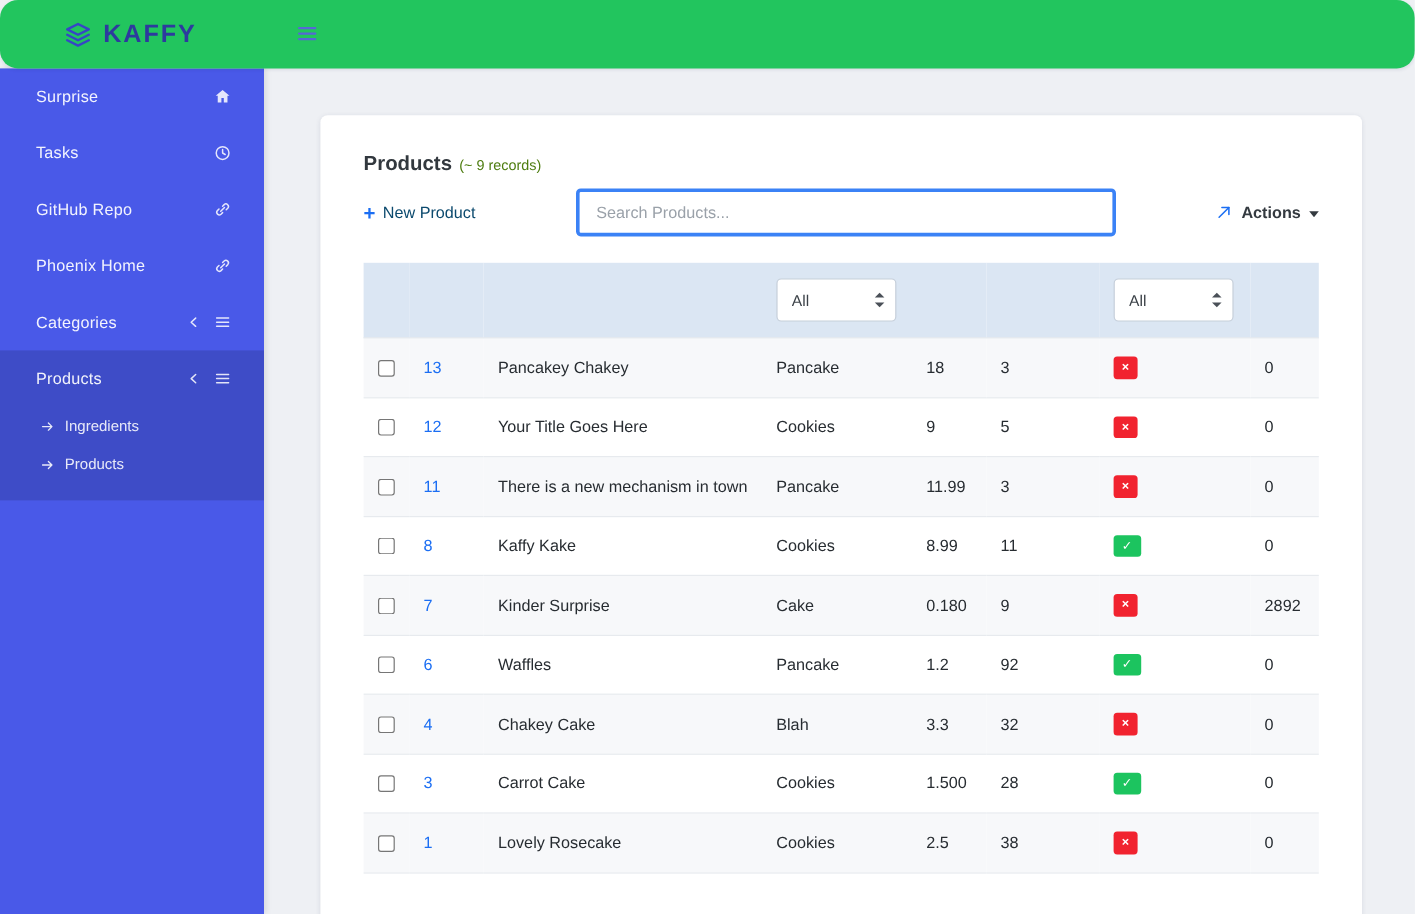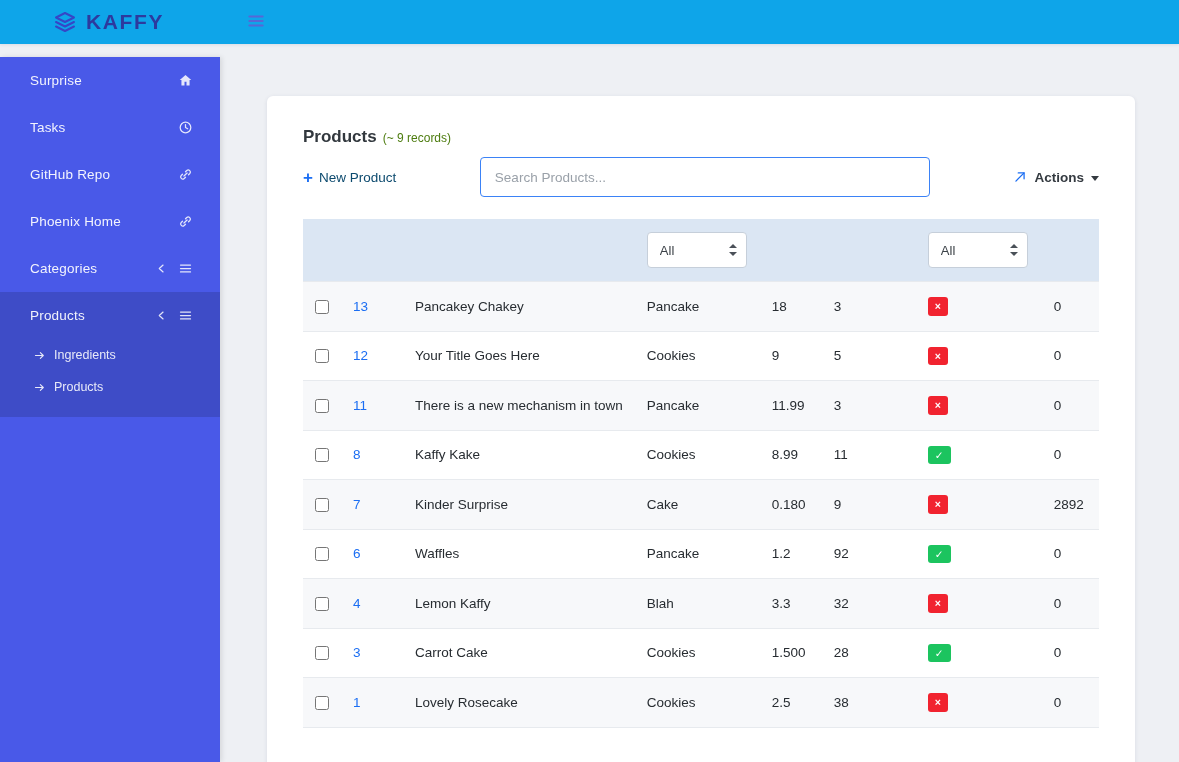--- a/index.html
+++ b/index.html
@@ -11,22 +11,22 @@
     --c-filter-row:#dbe6f3;
     --c-brand:#2d3a9e;
     --c-main-bg:#eef0f4;
   }
   *{box-sizing:border-box;margin:0;padding:0;}
   html,body{width:1179px;height:762px;overflow:hidden;}
   body{font-family:"Liberation Sans","DejaVu Sans",sans-serif;background:var(--c-main-bg);color:#272c31;}
   .app{position:relative;width:1179px;height:762px;overflow:hidden;}
 
   
-  .topbar{position:absolute;top:0;left:0;right:0;height:44px;background:#0ea5e9;z-index:20;
-          box-shadow:0 1px 3px rgba(30,40,90,0.10);display:flex;align-items:center;}
+  .topbar{position:absolute;top:0;left:0;right:0;height:57px;background:#22c55e;z-index:20;
+          box-shadow:0 1px 3px rgba(30,40,90,0.10);display:flex;align-items:center;border-radius:15px;}
   .brand{display:flex;align-items:center;gap:9px;margin-left:53px;}
   .brand-icon{width:24px;height:24px;color:#3646c6;}
   .brand-text{font-size:21px;font-weight:700;letter-spacing:1.6px;color:var(--c-brand);}
   .hamburger{position:absolute;left:245px;top:50%;transform:translateY(-50%);
              background:none;border:none;cursor:pointer;color:#5767d6;width:22px;height:22px;padding:0;}
   .hamburger svg{width:20px;height:20px;}
 
   
   .sidebar{position:absolute;top:57px;left:0;bottom:0;width:220px;background:var(--c-sidebar);
            z-index:10;box-shadow:2px 0 5px rgba(0,0,0,0.10);}
@@ -48,21 +48,21 @@
   .card{margin:39px 44px 0 47px;background:#fff;border-radius:6px;
         box-shadow:0 1px 4px rgba(25,39,80,0.10);padding:31px 36px 40px;min-height:760px;}
   .title-row{display:flex;align-items:baseline;}
   .page-title{font-size:17px;font-weight:700;color:#32383e;}
   .records-note{font-size:12px;color:#4d7c0f;margin-left:6px;}
 
   .toolbar{display:flex;align-items:center;justify-content:space-between;margin-top:10px;height:40px;}
   .new-product{display:flex;align-items:center;text-decoration:none;cursor:pointer;}
   .plus-sign{color:var(--c-accent);font-size:17px;font-weight:700;margin-right:6px;line-height:1;}
   .new-product-label{font-size:13.5px;font-weight:400;color:#0c4a6e;}
-  .search-input{width:450px;height:40px;border:1px solid #3b82f6;border-radius:4px;
+  .search-input{width:450px;height:40px;border:3px solid #3b82f6;border-radius:4px;
                 padding:0 14px;font-size:13.5px;color:#495057;outline:none;
                 font-family:"Liberation Sans","DejaVu Sans",sans-serif;}
   .search-input::placeholder{color:#9aa1a9;}
   .actions-btn{display:flex;align-items:center;gap:7px;background:none;border:none;cursor:pointer;
                font-size:13.5px;font-weight:600;color:#343a40;
                font-family:"Liberation Sans","DejaVu Sans",sans-serif;}
   .actions-btn svg{width:14px;height:14px;stroke:var(--c-accent);stroke-width:2.2;fill:none;
                    stroke-linecap:round;stroke-linejoin:round;}
   .caret-down{width:0;height:0;border-left:4.5px solid transparent;border-right:4.5px solid transparent;
               border-top:5px solid #343a40;margin-top:2px;}
@@ -322,21 +322,21 @@
     <td class="col-title">Waffles</td>
     <td class="col-cat">Pancake</td>
     <td class="col-price">1.2</td>
     <td class="col-qty">92</td>
     <td class="col-avail"><span class="badge badge-yes">✓</span></td>
     <td class="col-views">0</td>
   </tr>
             <tr class="data-row">
     <td class="col-check"><input class="row-check" type="checkbox" style=""></td>
     <td class="col-id"><a class="id-link">4</a></td>
-    <td class="col-title">Lemon Kaffy</td>
+    <td class="col-title">Chakey Cake</td>
     <td class="col-cat">Blah</td>
     <td class="col-price">3.3</td>
     <td class="col-qty">32</td>
     <td class="col-avail"><span class="badge badge-no">×</span></td>
     <td class="col-views">0</td>
   </tr>
             <tr class="data-row">
     <td class="col-check"><input class="row-check" type="checkbox" style=""></td>
     <td class="col-id"><a class="id-link">3</a></td>
     <td class="col-title">Carrot Cake</td>

